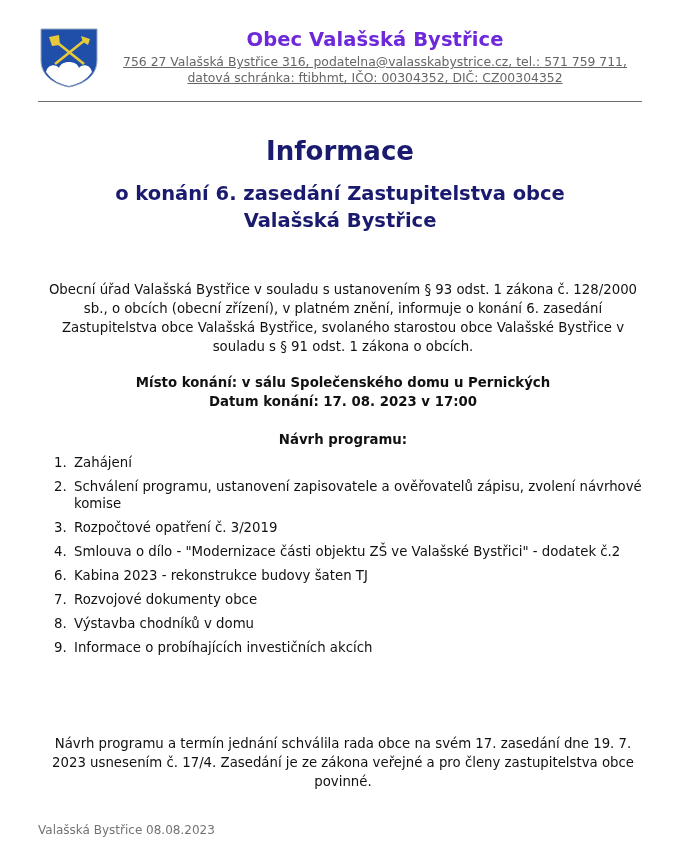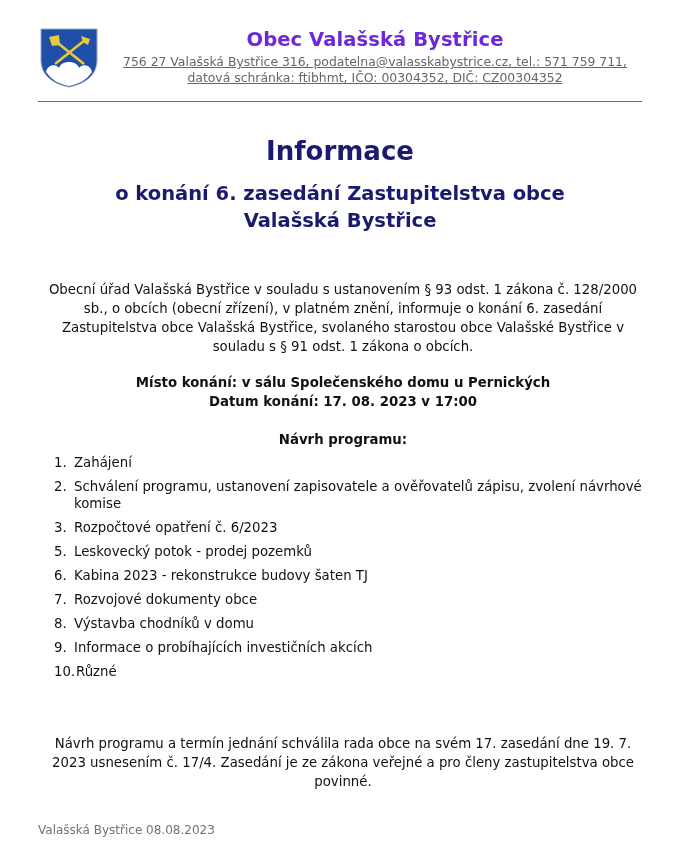--- a/index.html
+++ b/index.html
@@ -62,25 +62,24 @@
 <div class="text place">
   <div>Místo konání: v sálu Společenského domu u Pernických</div>
   <div>Datum konání: 17. 08. 2023 v 17:00</div>
 </div>
 
 <div class="text prog-h">Návrh programu:</div>
 
 <ol class="agenda">
   <li><span class="num">1.</span><span>Zahájení</span></li>
   <li><span class="num">2.</span><span>Schválení programu, ustanovení zapisovatele a ověřovatelů zápisu, zvolení návrhové komise</span></li>
-  <li><span class="num">3.</span><span>Rozpočtové opatření č. 6/2023</span></li>
-  <li><span class="num">5.</span><span>Leskovecký potok - prodej pozemků</span></li>
+  <li><span class="num">3.</span><span>Rozpočtové opatření č. 3/2019</span></li>
+  <li><span class="num">4.</span><span>Smlouva o dílo - "Modernizace části objektu ZŠ ve Valašské Bystřici" - dodatek č.2</span></li>
   <li><span class="num">6.</span><span>Kabina 2023 - rekonstrukce budovy šaten TJ</span></li>
   <li><span class="num">7.</span><span>Rozvojové dokumenty obce</span></li>
   <li><span class="num">8.</span><span>Výstavba chodníků v domu</span></li>
   <li><span class="num">9.</span><span>Informace o probíhajících investičních akcích</span></li>
-  <li class="ten"><span class="num">10.</span><span>Různé</span></li>
 </ol>
 
 <div class="text closing">Návrh programu a termín jednání schválila rada obce na svém 17. zasedání dne 19. 7. 2023 usnesením č. 17/4. Zasedání je ze zákona veřejné a pro členy zastupitelstva obce povinné.</div>
 
 <div class="sig-place">Valašská Bystřice 08.08.2023</div>
 <div class="sig-name">Ing. Josef Maleňák, starosta</div>
 
 </body></html>

